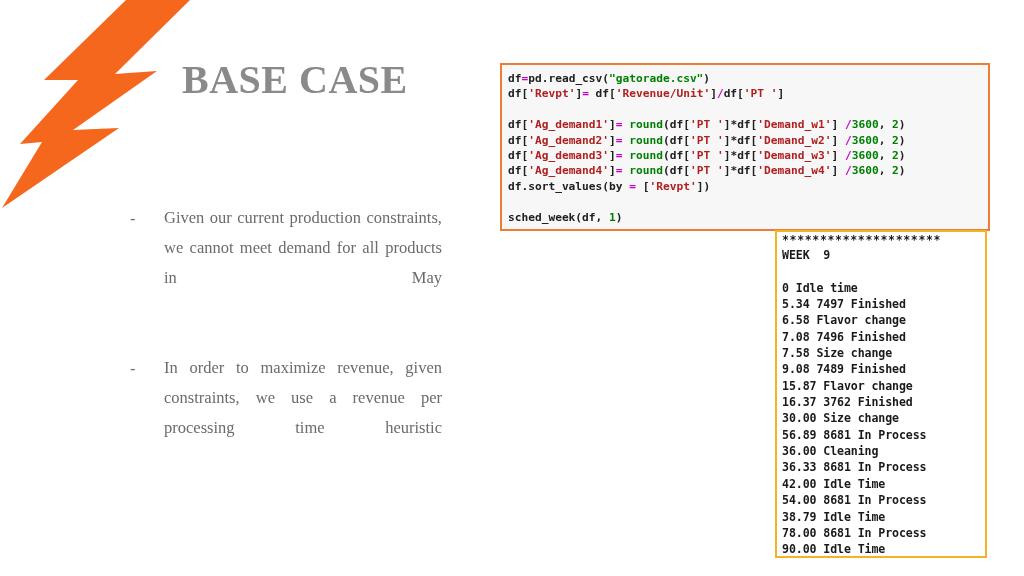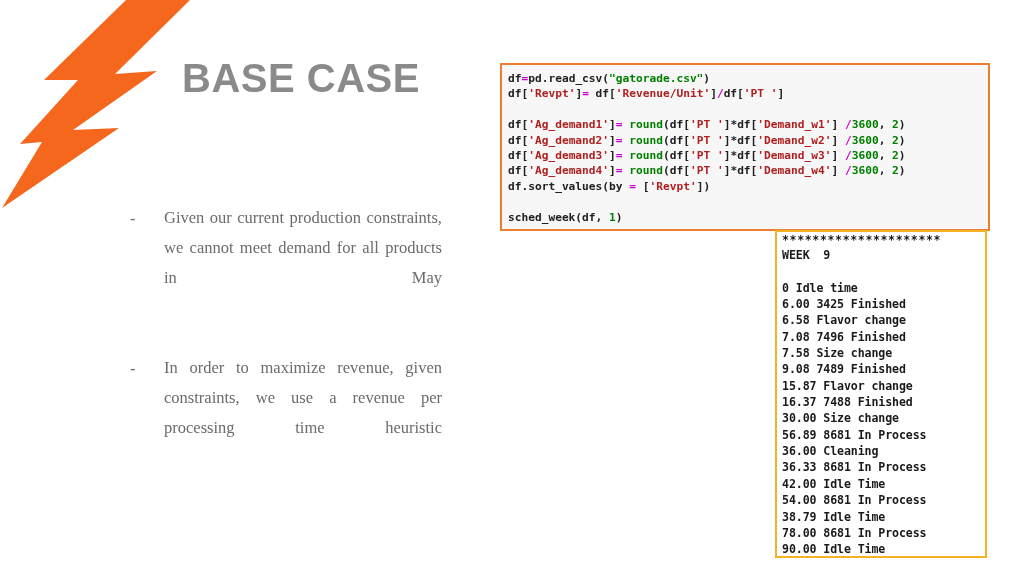--- a/index.html
+++ b/index.html
@@ -28,20 +28,21 @@
   
   #title {
     position: absolute;
     left: 182px;
     top: 56px;
     font-size: 40px;
     font-weight: bold;
     color: #8a8a8a;
     letter-spacing: 0.5px;
     white-space: nowrap;
+    font-family: Liberation Serif, serif;
   }
 
   
   #bullets {
     position: absolute;
     left: 130px;
     top: 203px;
     width: 312px;
   }
   .bullet-row {
@@ -164,27 +165,27 @@
     <div class="code-line"><span class="tok-plain">df.sort_values(by </span><span class="tok-op">=</span><span class="tok-plain"> [</span><span class="tok-str">'Revpt'</span><span class="tok-plain">])</span></div>
     <div class="code-blank"></div>
     <div class="code-line"><span class="tok-plain">sched_week(df, </span><span class="tok-num">1</span><span class="tok-plain">)</span></div>
   </div>
 
 <div id="output-panel">
     <div class="out-stars">*********************</div>
     <div class="out-line">WEEK  9</div>
     <div class="out-blank"></div>
     <div class="out-line">0 Idle time</div>
-    <div class="out-line">6.00 3425 Finished</div>
+    <div class="out-line">5.34 7497 Finished</div>
     <div class="out-line">6.58 Flavor change</div>
     <div class="out-line">7.08 7496 Finished</div>
     <div class="out-line">7.58 Size change</div>
     <div class="out-line">9.08 7489 Finished</div>
     <div class="out-line">15.87 Flavor change</div>
-    <div class="out-line">16.37 7488 Finished</div>
+    <div class="out-line">16.37 3762 Finished</div>
     <div class="out-line">30.00 Size change</div>
     <div class="out-line">56.89 8681 In Process</div>
     <div class="out-line">36.00 Cleaning</div>
     <div class="out-line">36.33 8681 In Process</div>
     <div class="out-line">42.00 Idle Time</div>
     <div class="out-line">54.00 8681 In Process</div>
     <div class="out-line">38.79 Idle Time</div>
     <div class="out-line">78.00 8681 In Process</div>
     <div class="out-line">90.00 Idle Time</div>
   </div>

